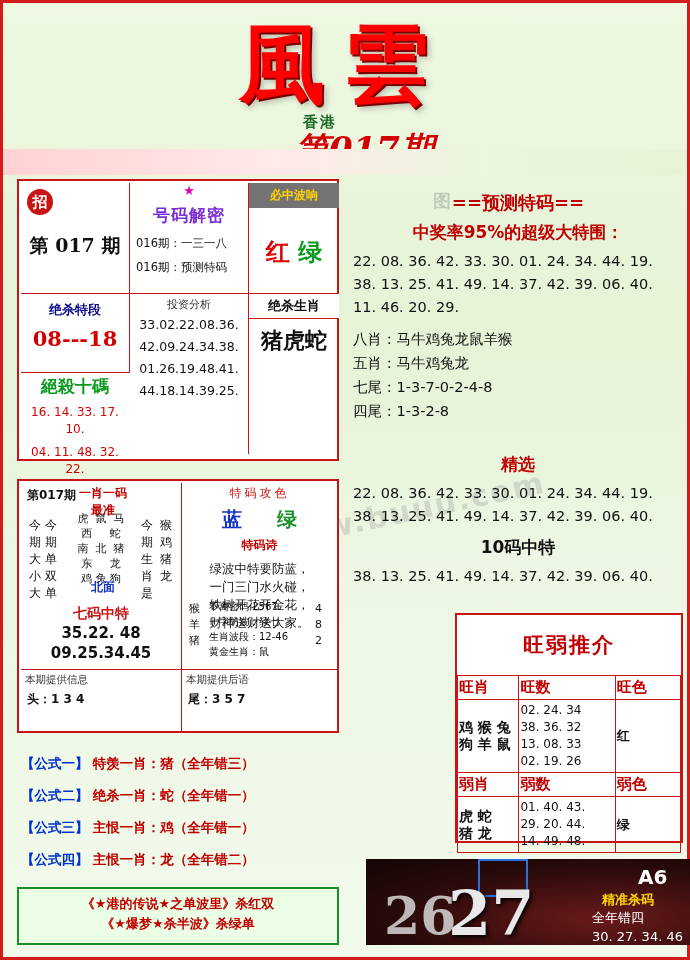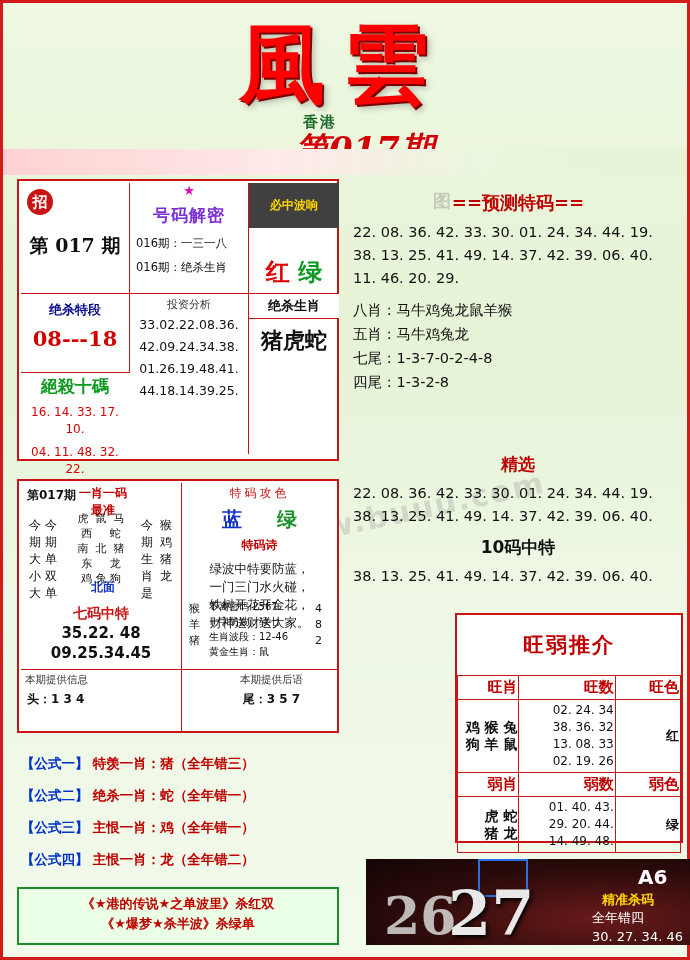--- a/index.html
+++ b/index.html
@@ -57,21 +57,21 @@
   }
   .issue-line{
     margin-top:18px;text-align:center;font-size:19px;font-weight:bold;color:#111;
     font-family:"DejaVu Serif","Liberation Serif",serif;
   }
   .lt-cellB{position:absolute;left:111px;top:2px;width:118px;height:110px;border-right:1px solid #c81414;border-bottom:1px solid #c81414;text-align:center;}
   .star{color:#e000b0;font-size:13px;}
   .mm-title{font-size:17px;font-weight:bold;color:#7b2fd6;letter-spacing:1px;margin-top:6px;}
   .mm-line{font-size:11.5px;color:#111;margin-top:9px;text-align:left;padding-left:6px;}
   .lt-cellC{position:absolute;left:230px;top:2px;width:90px;height:110px;border-bottom:1px solid #c81414;text-align:center;}
-  .bz-head{background:#404040;color:#ffd400;font-size:12px;font-weight:bold;padding:14px 0;}
+  .bz-head{background:#737373;color:#ffd400;font-size:12px;font-weight:bold;padding:4px 0;}
   .bz-body{font-size:24px;font-weight:bold;margin-top:28px;}
   .bz-body .g{color:#0b9a1f;}
   .lt-cellD{position:absolute;left:2px;top:113px;width:108px;height:78px;border-right:1px solid #c81414;border-bottom:1px solid #c81414;text-align:center;}
   .sha-tag{font-size:13px;font-weight:bold;color:#0a0a8c;margin-top:7px;}
   .sha-num{font-size:21px;font-weight:bold;color:#d40000;margin-top:7px;font-family:"DejaVu Serif","Liberation Serif",serif;}
   .lt-cellE{position:absolute;left:111px;top:113px;width:118px;height:160px;border-right:1px solid #c81414;}
   .tzfx{font-size:11px;color:#333;text-align:center;margin-top:3px;}
   .nums-small{font-size:12.5px;color:#111;line-height:18px;text-align:center;margin-top:4px;}
   .lt-cellF{position:absolute;left:230px;top:113px;width:90px;height:160px;text-align:center;}
   .jssx{background:#fff;color:#111;font-size:13px;font-weight:bold;padding:3px 0;border-bottom:1px solid #c81414;}
@@ -83,40 +83,40 @@
   
   #left-mid{left:14px;top:476px;width:322px;height:254px;border:2px solid #c81414;background:#fff;}
   .lm-a{position:absolute;left:2px;top:2px;width:160px;height:186px;border-right:1px solid #c81414;border-bottom:1px solid #c81414;}
   .lm-issue{font-size:12px;font-weight:bold;color:#111;margin:4px 0 0 6px;}
   .lm-col{position:absolute;font-size:12px;color:#111;line-height:17px;text-align:center;}
   .lm-b{position:absolute;left:163px;top:2px;width:155px;height:186px;border-bottom:1px solid #c81414;text-align:center;}
   .tm-head{font-size:12px;color:#c81414;letter-spacing:3px;margin-top:2px;}
   .lan-lv{font-size:20px;font-weight:bold;margin-top:4px;}
   .poem{font-size:12.5px;color:#111;line-height:18px;margin-top:6px;}
   .lm-c{position:absolute;left:2px;top:189px;width:160px;height:62px;border-right:1px solid #c81414;}
-  .lm-d{position:absolute;left:175px;top:189px;width:155px;height:62px;text-align:center;}
+  .lm-d{position:absolute;left:163px;top:189px;width:155px;height:62px;}
   .qmzt{font-size:14px;font-weight:bold;color:#c81414;text-align:center;margin-top:2px;}
   .qm-nums{font-size:15px;font-weight:bold;color:#111;text-align:center;line-height:20px;}
   .tips{font-size:10.5px;color:#333;line-height:15px;padding:2px 4px;}
   .tou-wei{font-size:12px;font-weight:bold;color:#111;padding:2px 6px;}
 
   
   #right-top{left:350px;top:188px;width:330px;height:330px;border:none;background:transparent;}
   .rt-title{font-size:18px;font-weight:bold;color:#c00000;text-align:center;}
   .rt-sub{font-size:17px;font-weight:bold;color:#c00000;text-align:center;margin-top:6px;}
   .rt-nums{font-size:14.5px;color:#111;line-height:23px;margin-top:6px;text-align:left;}
   .rt-line{font-size:14.5px;color:#111;line-height:24px;text-align:left;}
   #right-mid{left:350px;top:450px;width:330px;height:150px;background:transparent;border:none;}
   .jx-title{font-size:17px;font-weight:bold;color:#c00000;text-align:center;}
 
   
   #wr-table{left:452px;top:610px;width:228px;height:230px;border:2px solid #c81414;background:#fff;}
   .wr-title{font-size:21px;font-weight:bold;color:#c00000;text-align:center;padding:16px 0;letter-spacing:2px;}
   .wr-grid{width:100%;border-collapse:collapse;}
-  .wr-grid td,.wr-grid th{border:1px solid #c81414;font-size:13px;text-align:right;padding:2px 1px;color:#111;}
+  .wr-grid td,.wr-grid th{border:1px solid #c81414;font-size:13px;text-align:left;padding:2px 1px;color:#111;}
   .wr-grid th{font-size:15px;font-weight:bold;color:#c00000;}
   .wr-big{font-size:34px;font-weight:bold;}
   .wr-zod{font-size:14px;line-height:17px;font-weight:bold;}
   .wr-num{font-size:12px;line-height:17px;}
 
   
   .formula{position:absolute;left:18px;width:320px;height:26px;font-size:13.5px;color:#111;}
   .fm-tag{color:#0033cc;font-weight:bold;}
   .fm-red{color:#c00000;font-weight:bold;}
 
@@ -162,21 +162,21 @@
 
     <div class="lt-cellA">
       <div class="badge-circle">招</div>
       <div class="issue-line">第 017 期</div>
     </div>
 
     <div class="lt-cellB">
       <div class="star">★</div>
       <div class="mm-title">号码解密</div>
       <div class="mm-line">016期：一三一八</div>
-      <div class="mm-line">016期：绝杀生肖</div>
+      <div class="mm-line">016期：预测特码</div>
     </div>
 
     <div class="lt-cellC">
       <div class="bz-head">必中波响</div>
       <div class="bz-body">
         <span class="red">红</span>
         <span class="g">绿</span>
       </div>
     </div>
 
@@ -272,20 +272,21 @@
     </div>
     <div style="position:absolute;left:170px;top:120px;font-size:11px;color:#111;line-height:16px;">
       <div>猴</div>
       <div>羊</div>
       <div>猪</div>
     </div>
   </div>
 
   <div class="box" id="right-top">
     <div class="rt-title">==预测特码==</div>
+    <div class="rt-sub">中奖率95%的超级大特围：</div>
     <div class="rt-nums">22. 08. 36. 42. 33. 30. 01. 24. 34. 44. 19.</div>
     <div class="rt-nums" style="margin-top:0">38. 13. 25. 41. 49. 14. 37. 42. 39. 06. 40.</div>
     <div class="rt-nums" style="margin-top:0">11. 46. 20. 29.</div>
     <div class="rt-line" style="margin-top:8px">八肖：马牛鸡兔龙鼠羊猴</div>
     <div class="rt-line">五肖：马牛鸡兔龙</div>
     <div class="rt-line">七尾：1-3-7-0-2-4-8</div>
     <div class="rt-line">四尾：1-3-2-8</div>
   </div>
 
   <div class="box" id="right-mid">

